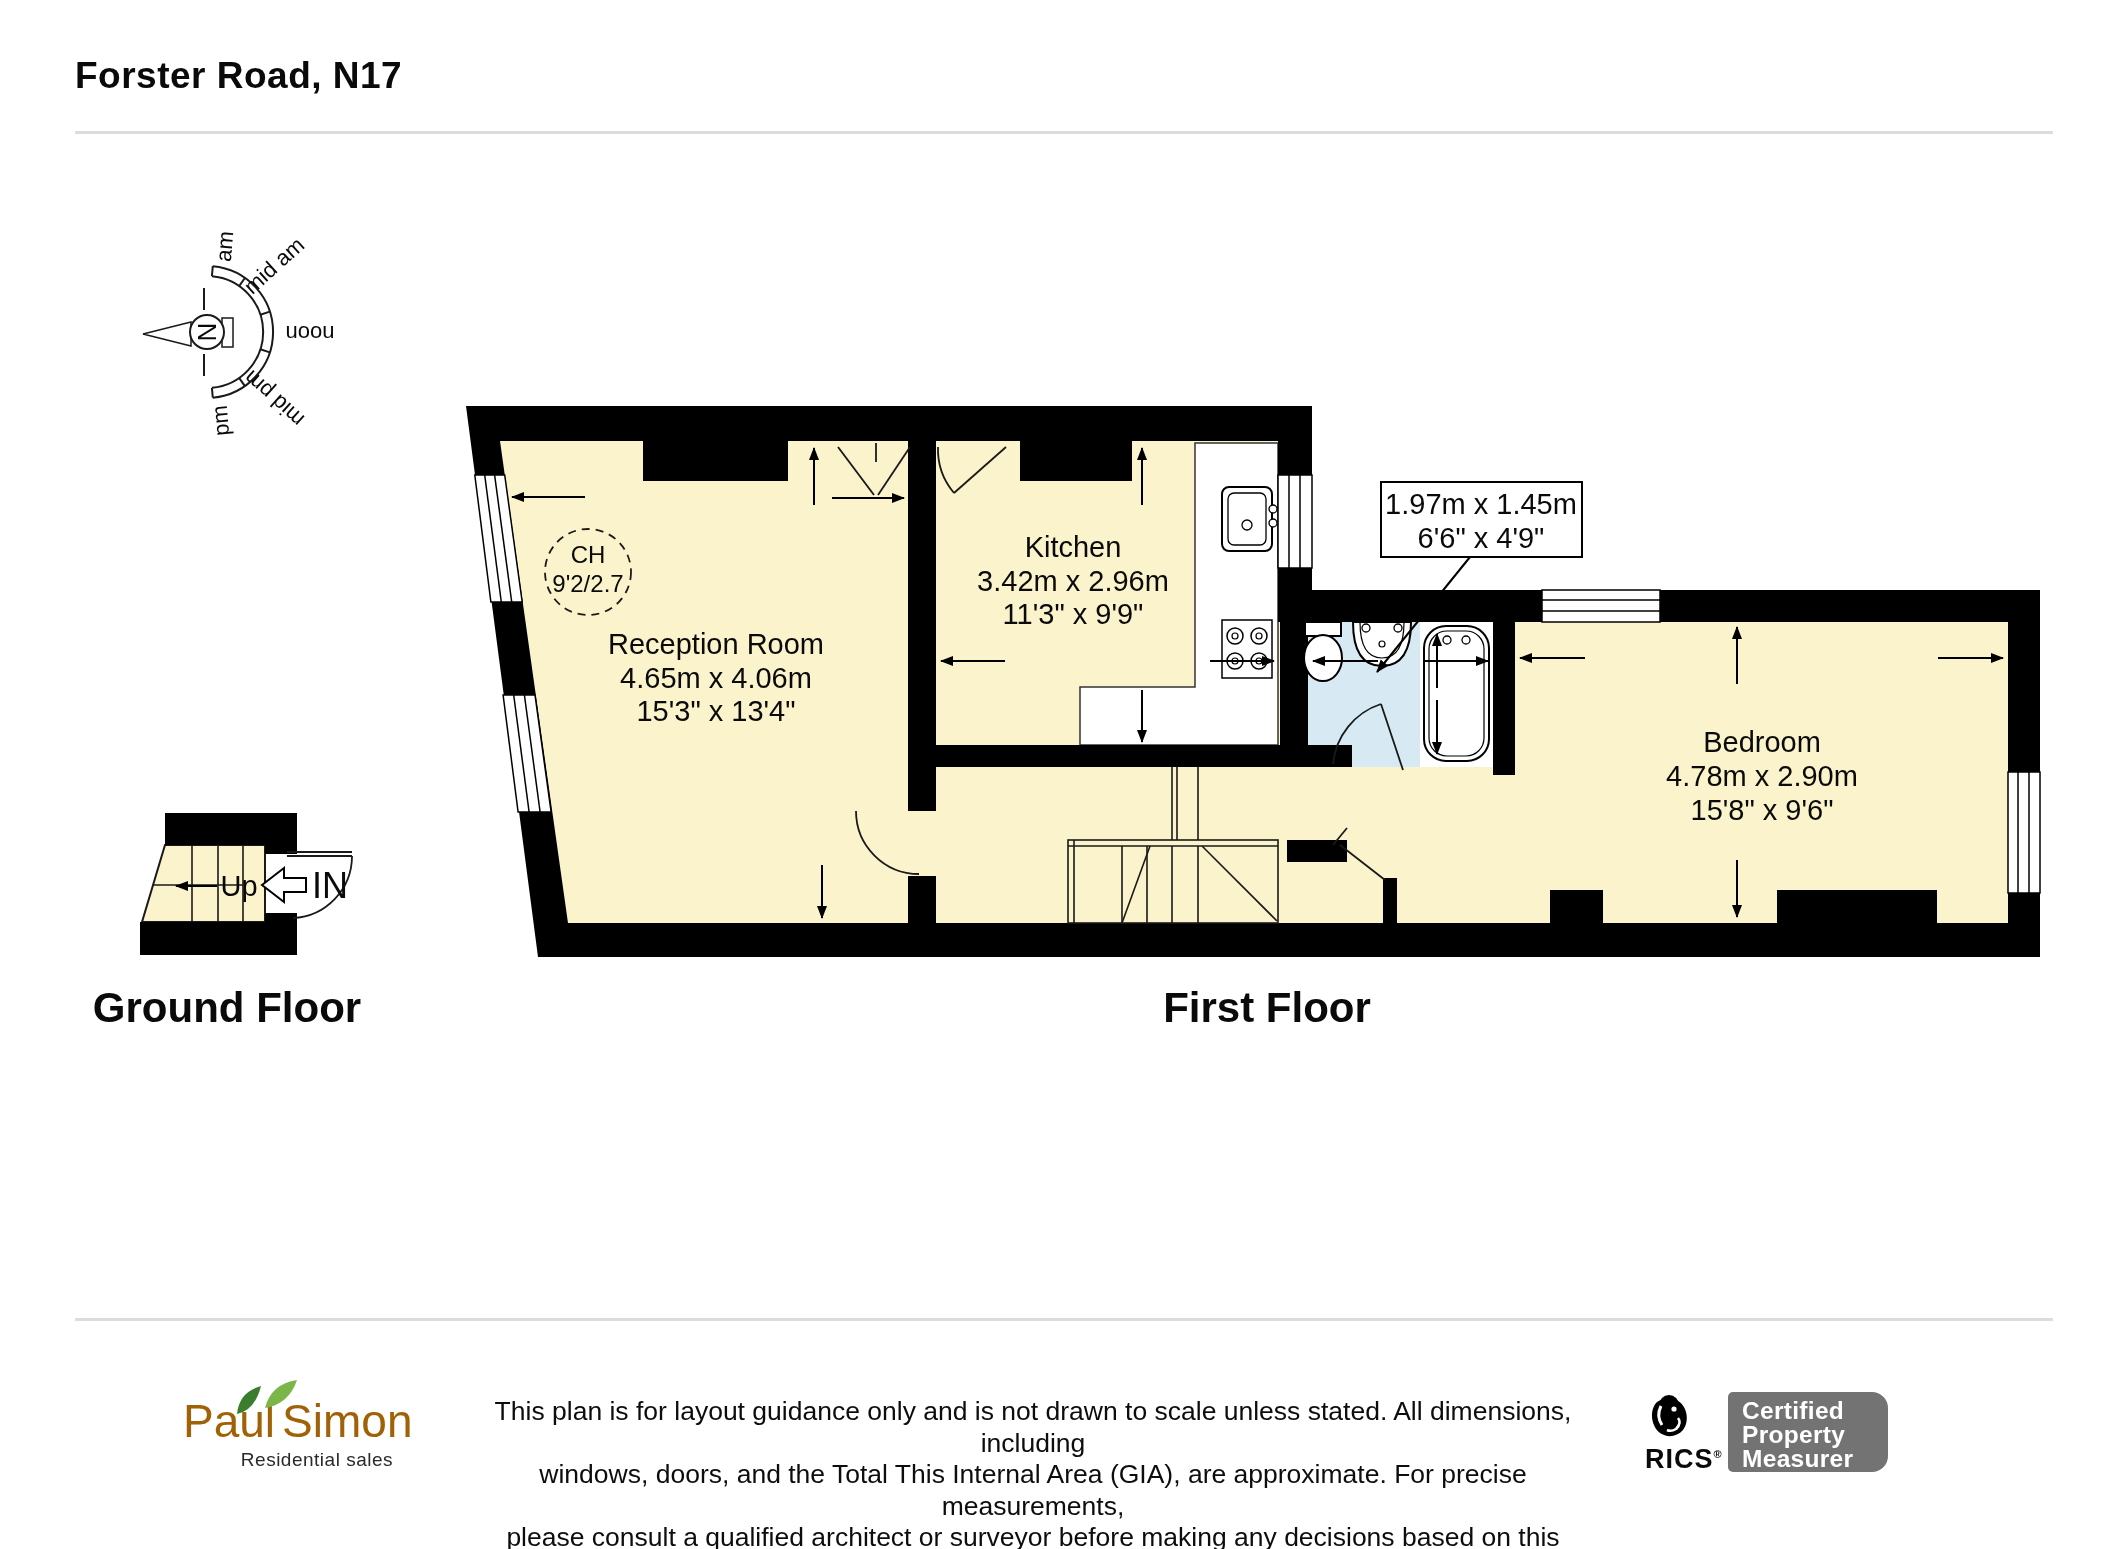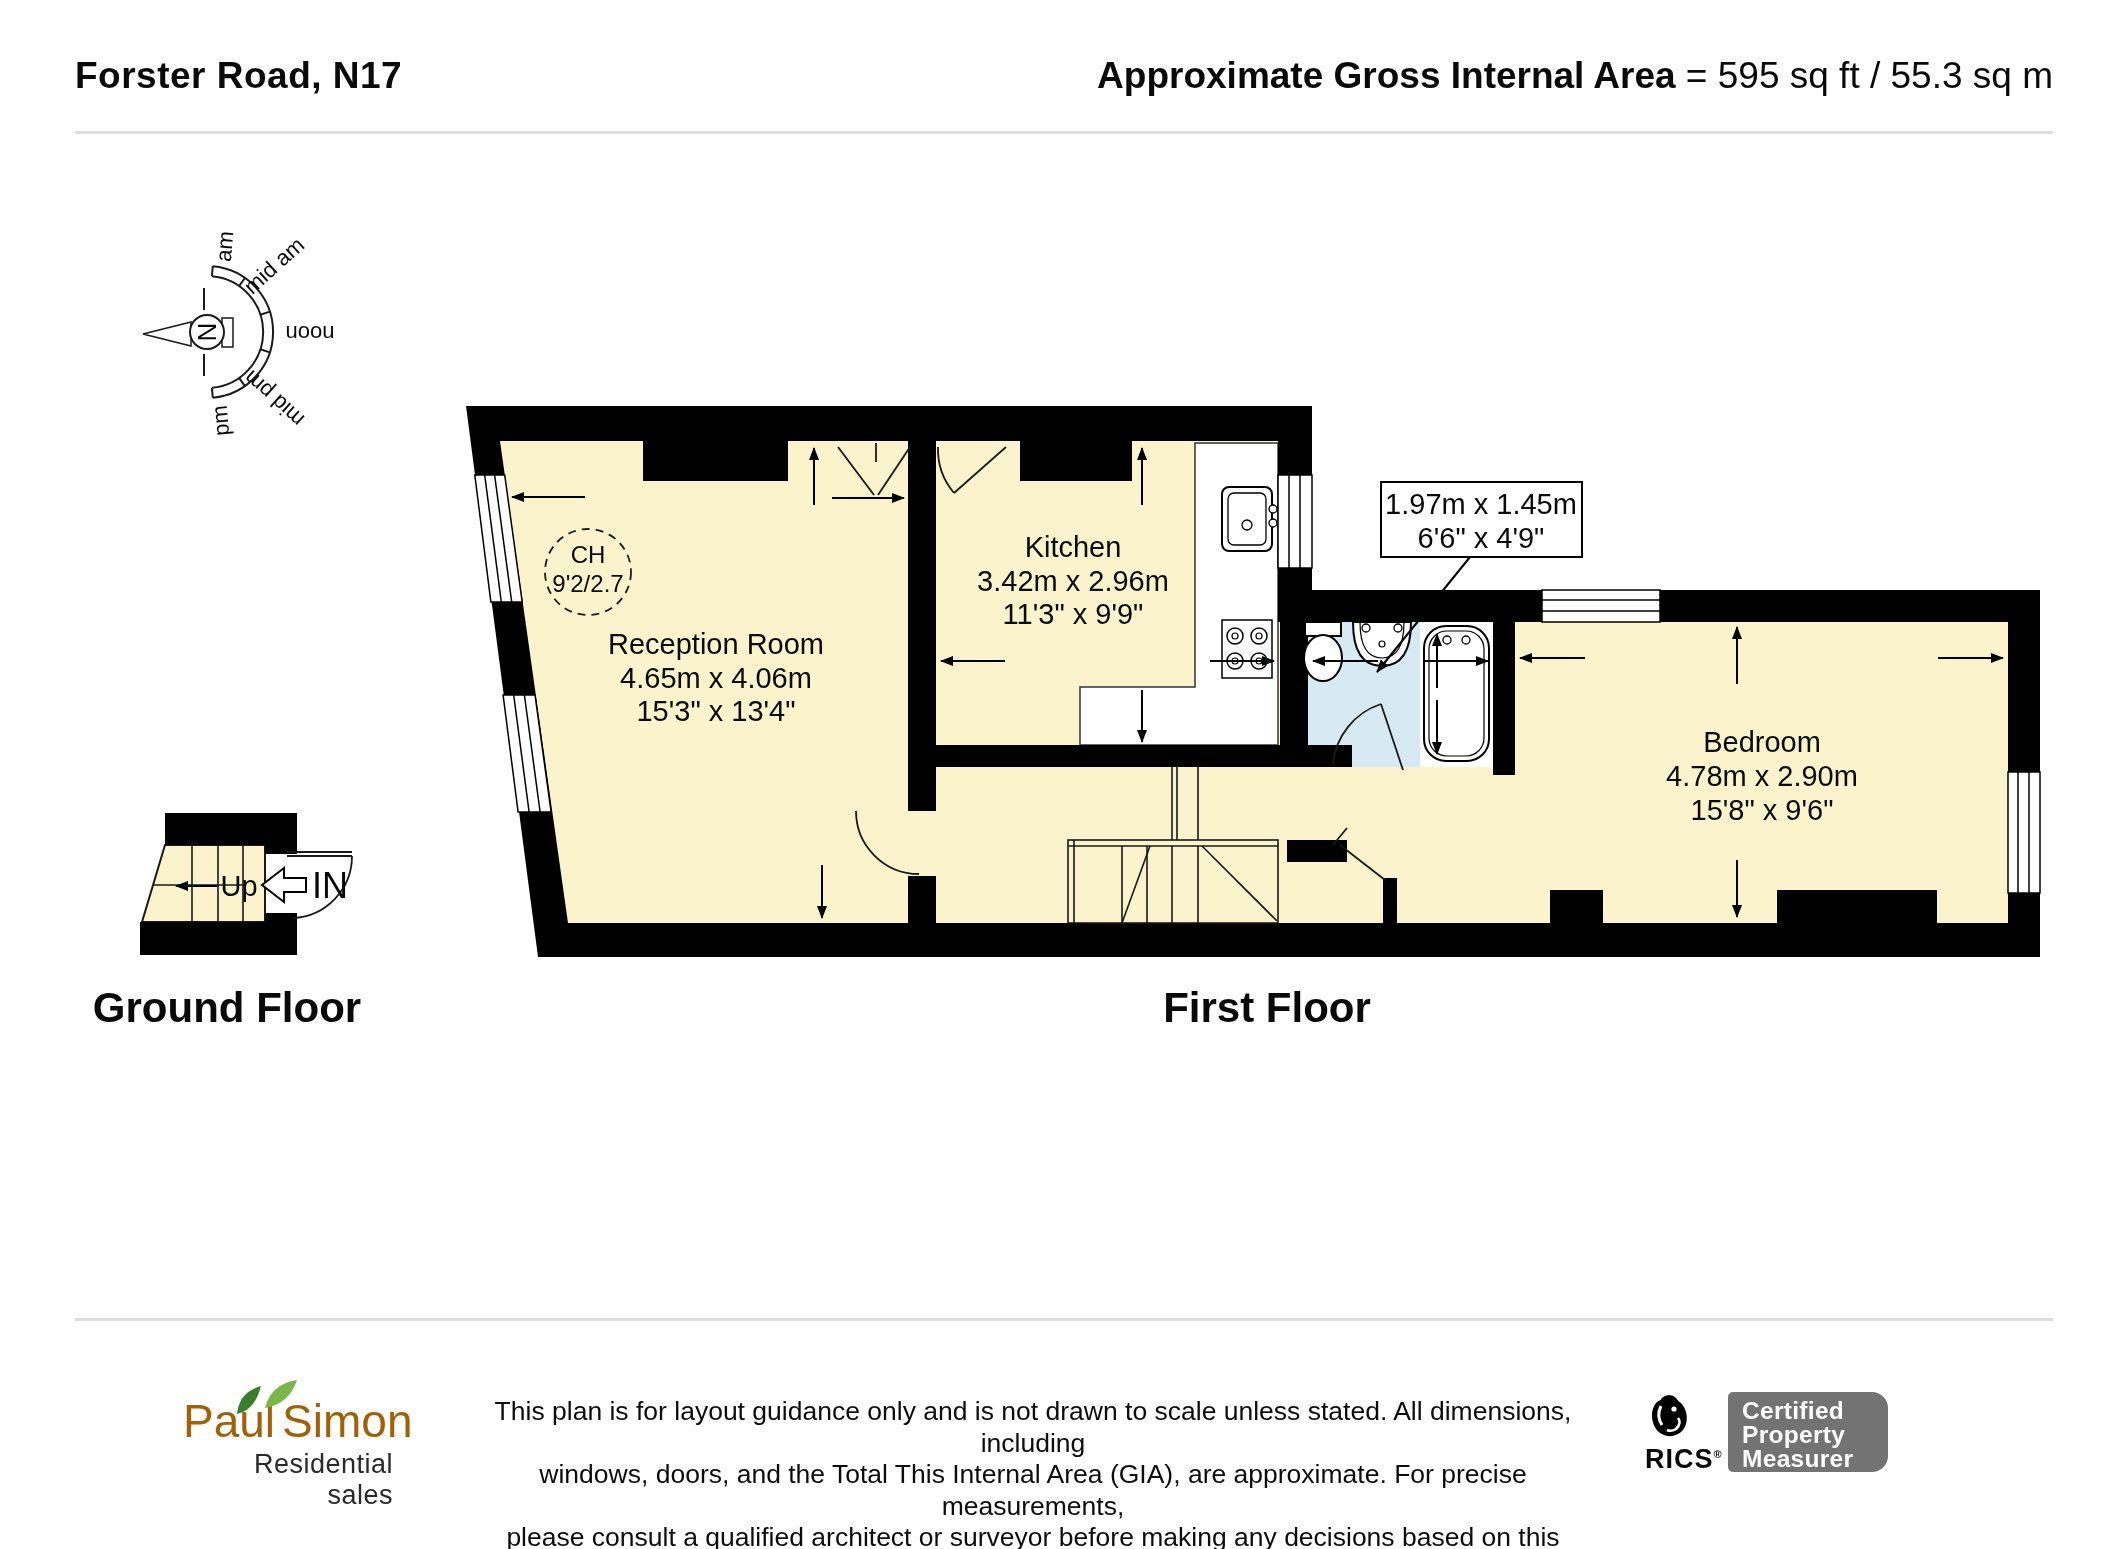--- a/index.html
+++ b/index.html
@@ -13,38 +13,34 @@
   .header .gia b{font-weight:bold;}
   .header .gia span.val{font-weight:normal;}
   .rule{position:absolute;left:75px;width:1978px;height:3px;background:#dcdcdc;}
   .rule.top{top:131px;}
   .rule.bottom{top:1318px;}
   .plan-svg{position:absolute;left:0;top:0;}
   
   .logo{position:absolute;left:183px;top:1394px;width:210px;}
   .logo .word{font-size:46px;color:#a16207;letter-spacing:0px;white-space:nowrap;}
   .logo .word .p2{margin-left:7px;}
-  .logo .tagline{font-size:27px;color:#2a2a2a;text-align:right;margin-top:1px;letter-spacing:.5px;}
+  .logo .tagline{font-size:19px;color:#2a2a2a;text-align:right;margin-top:1px;letter-spacing:.5px;}
   .logo svg.leaves{position:absolute;left:52px;top:-16px;}
   .disclaimer{position:absolute;left:490px;top:1396px;width:1086px;text-align:center;font-size:26.5px;line-height:31.5px;color:#0d0d0d;}
   .rics{position:absolute;left:1645px;top:1392px;width:78px;text-align:left;}
   .rics .rics-word{font-weight:bold;font-size:27px;letter-spacing:1px;margin-top:0px;}
   .rics sup{font-size:11px;}
   .certbox{position:absolute;left:1728px;top:1392px;width:160px;height:80px;background:#737373;border-radius:5px 16px 16px 5px;color:#fff;padding:7px 0 0 14px;box-sizing:border-box;}
   .certbox div{font-weight:bold;font-size:24.5px;line-height:24px;letter-spacing:.3px;}
 </style>
 </head>
 <body>
 
 <div class="header">
   <div class="title">Forster Road, N17</div>
-  <div class="gia">
-    <b>Approximate Gross Internal Area</b>
-    <span class="val">= 595 sq ft / 55.3 sq m</span>
-  </div>
 </div>
 <div class="rule top"></div>
 
 <svg class="plan-svg" width="2126" height="1549" viewBox="0 0 2126 1549">
   <defs>
     <marker id="arr" markerWidth="13" markerHeight="11" refX="12" refY="5" orient="auto" markerUnits="userSpaceOnUse">
       <path d="M0,0 L13,5 L0,10 Z" fill="#000"></path>
     </marker>
   </defs>
 

